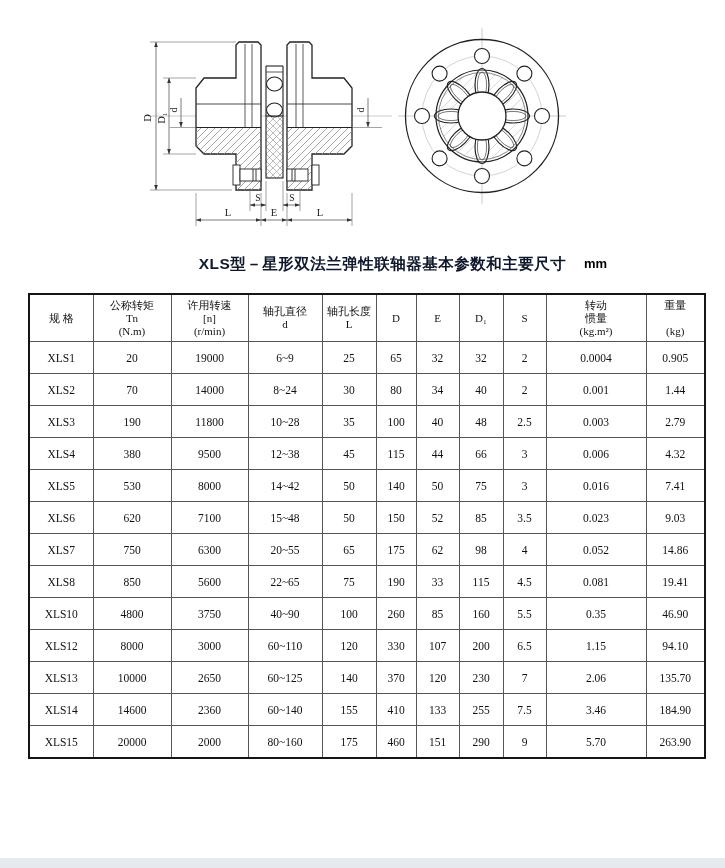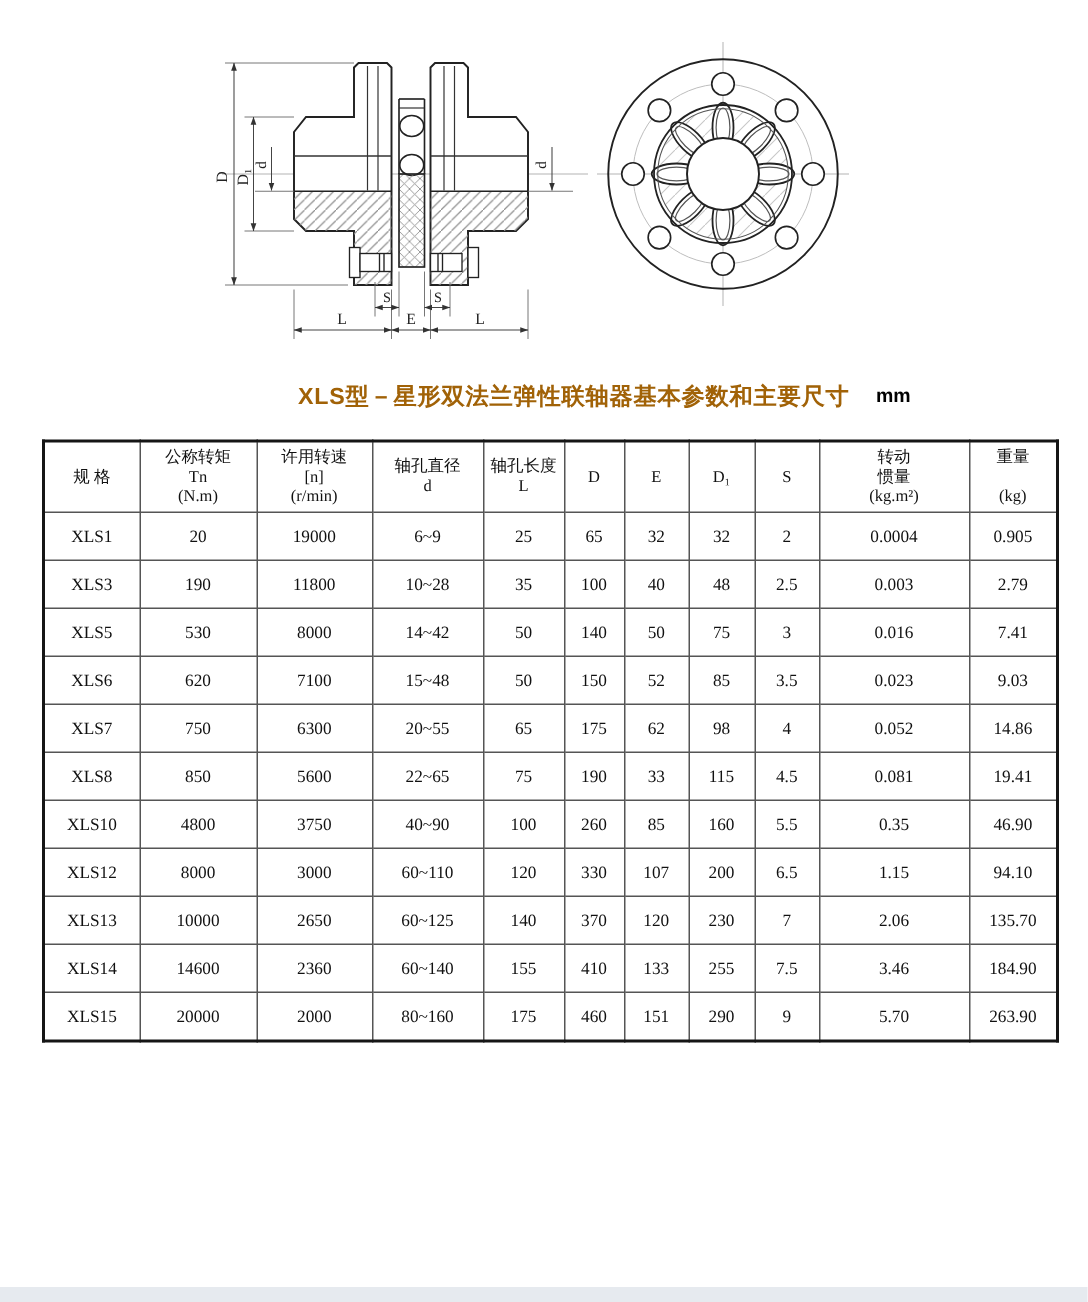--- a/index.html
+++ b/index.html
@@ -5,21 +5,21 @@
   html,body{margin:0;padding:0;}
   body{
     width:725px;height:868px;position:relative;background:#ffffff;
     font-family:"Liberation Sans","DejaVu Sans",sans-serif;
     -webkit-font-smoothing:antialiased;overflow:hidden;
   }
   .drawing-wrap{position:absolute;left:0;top:0;width:725px;height:248px;}
   .title-row{position:absolute;left:0;top:252px;width:725px;height:26px;}
   .doc-title{
     position:absolute;left:0;right:0;text-align:center;top:2px;
-    font-size:15.5px;font-weight:bold;color:#a16207;letter-spacing:0.5px;padding-left:40px;
+    font-size:15.5px;font-weight:bold;color:#0f172a;letter-spacing:0.5px;padding-left:40px;
   }
   .unit-label{
     position:absolute;left:584px;top:4px;font-size:13px;color:#000000;font-weight:bold;text-align:right;
   }
   .param-table{
     position:absolute;left:28px;top:293px;width:676px;
     border-collapse:collapse;table-layout:fixed;
     font-family:"Liberation Serif","DejaVu Serif",serif;color:#111;
   }
   .param-table th,.param-table td{
@@ -232,33 +232,59 @@
         <td>6~9</td>
         <td>25</td>
         <td>65</td>
         <td>32</td>
         <td>32</td>
         <td>2</td>
         <td>0.0004</td>
         <td>0.905</td>
       </tr>
       <tr>
+        <td>XLS2</td>
+        <td>70</td>
+        <td>14000</td>
+        <td>8~24</td>
+        <td>30</td>
+        <td>80</td>
+        <td>34</td>
+        <td>40</td>
+        <td>2</td>
+        <td>0.001</td>
+        <td>1.44</td>
+      </tr>
+      <tr>
         <td>XLS3</td>
         <td>190</td>
         <td>11800</td>
         <td>10~28</td>
         <td>35</td>
         <td>100</td>
         <td>40</td>
         <td>48</td>
         <td>2.5</td>
         <td>0.003</td>
         <td>2.79</td>
       </tr>
       <tr>
+        <td>XLS4</td>
+        <td>380</td>
+        <td>9500</td>
+        <td>12~38</td>
+        <td>45</td>
+        <td>115</td>
+        <td>44</td>
+        <td>66</td>
+        <td>3</td>
+        <td>0.006</td>
+        <td>4.32</td>
+      </tr>
+      <tr>
         <td>XLS5</td>
         <td>530</td>
         <td>8000</td>
         <td>14~42</td>
         <td>50</td>
         <td>140</td>
         <td>50</td>
         <td>75</td>
         <td>3</td>
         <td>0.016</td>

